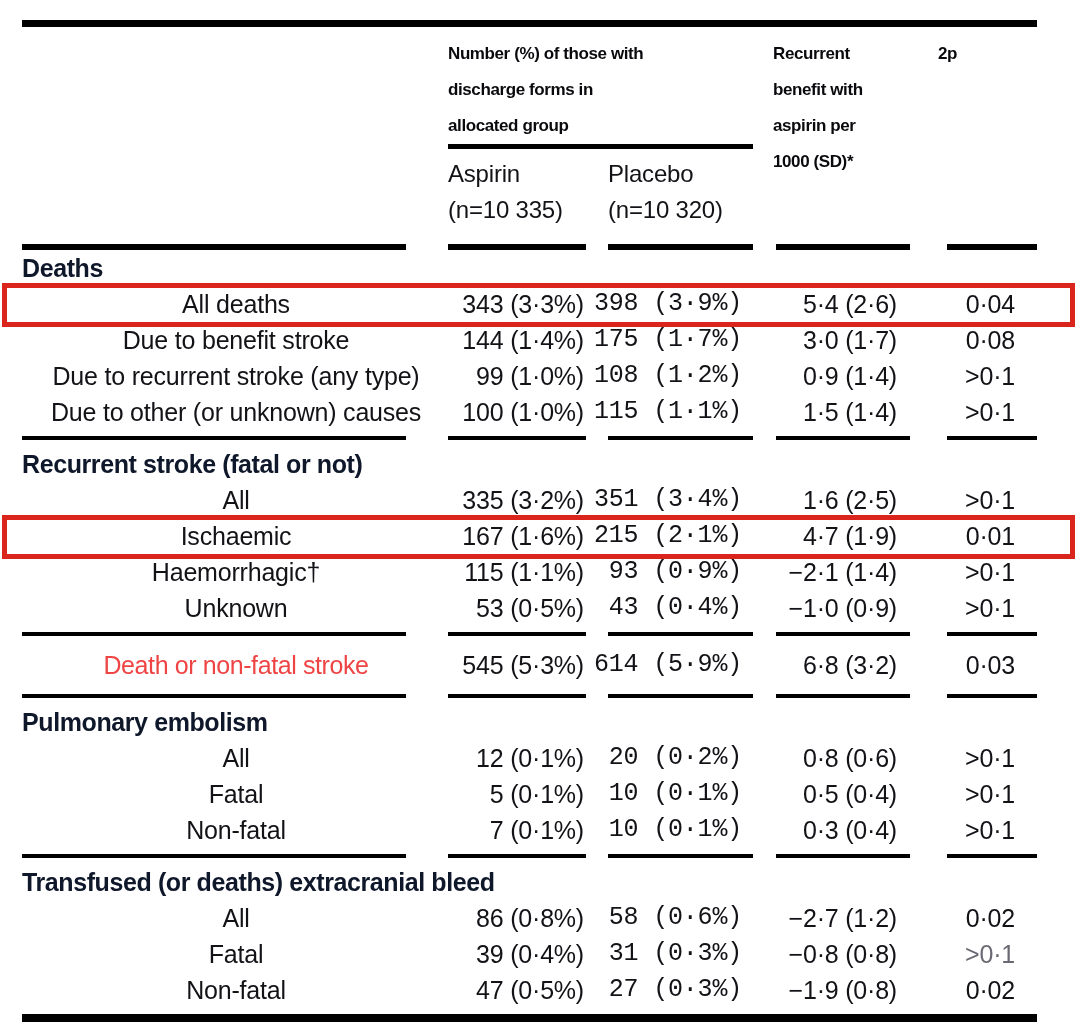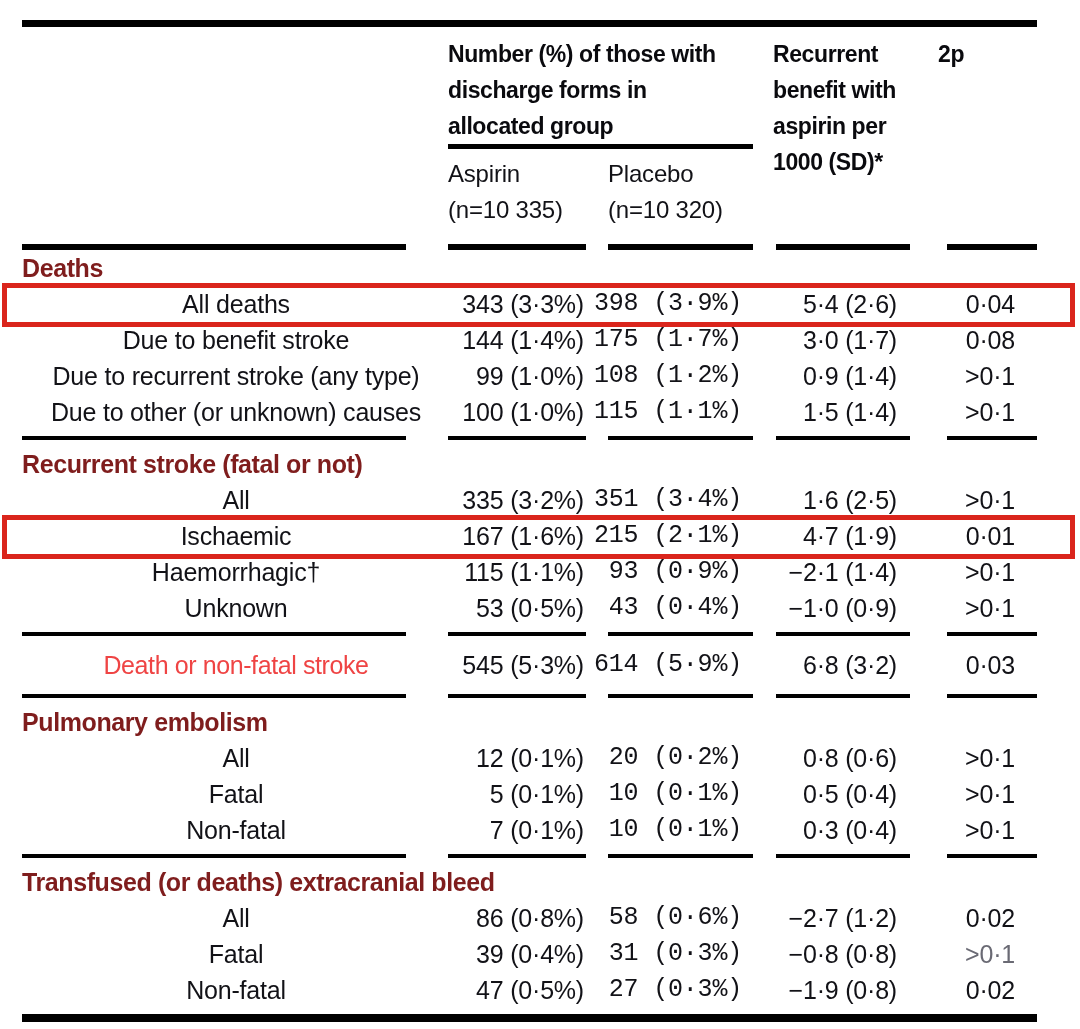--- a/index.html
+++ b/index.html
@@ -10,21 +10,21 @@
   }
   .t-wrap{position:relative;width:1015px;margin:20px 0 0 22px;}
   .rule-top{height:7px;background:#000;}
   .rule-bottom{height:8px;background:#000;margin-top:6px;}
 
   
   .grid5{display:grid;grid-template-columns:426px 138px 167px 157px 127px;box-sizing:border-box;}
 
   
   .hdr{padding-top:9px;}
-  .hdr-b{font-weight:bold;font-size:23px;line-height:36px;letter-spacing:-0.4px;white-space:pre-line;color:#0a0a0e;}
+  .hdr-b{font-weight:bold;font-size:17px;line-height:36px;letter-spacing:-0.4px;white-space:pre-line;color:#0a0a0e;}
   .hcell-23{grid-column:2 / 4;}
   .spanner-rule{height:5px;background:#000;margin-top:0;}
   .subcols{display:grid;grid-template-columns:138px 167px;margin-top:7px;}
   .sub{font-size:24px;line-height:36px;letter-spacing:-0.2px;white-space:pre-line;}
   .sub.p3{padding-left:22px;box-sizing:border-box;}
   .hcell-4{padding-left:20px;box-sizing:border-box;}
   .hcell-5{padding-left:28px;box-sizing:border-box;}
 
   
   .rulerow{margin-top:16px;}
@@ -39,21 +39,21 @@
   
   .trow{height:36px;line-height:36px;font-size:25px;letter-spacing:-0.2px;}
   .trow-tall{height:46px;line-height:46px;}
   .cell{box-sizing:border-box;white-space:nowrap;}
   .lbl{padding-left:2px;text-align:center;}
   .num{text-align:right;}
   .c2{padding-right:2px;}
   .c3{padding-right:11px;font-family:Liberation Mono, monospace;}
   .c4{padding-right:13px;}
   .c5{padding-right:22px;}
-  .sec-h{grid-column:1 / -1;font-weight:bold;letter-spacing:-0.4px;color:#7f1d1d;}
+  .sec-h{grid-column:1 / -1;font-weight:bold;letter-spacing:-0.4px;color:#0f172a;}
   .bold-lbl{font-weight:normal;letter-spacing:-0.4px;color:#ef4444;}
   .muted{color:#6a6a74;}
 
   
   .hl{position:relative;}
   .hl-box{position:absolute;top:-3px;bottom:-5px;left:-20px;right:-38px;
           border:5px solid #da251c;pointer-events:none;z-index:2;}
 </style>
 </head>
 <body>

